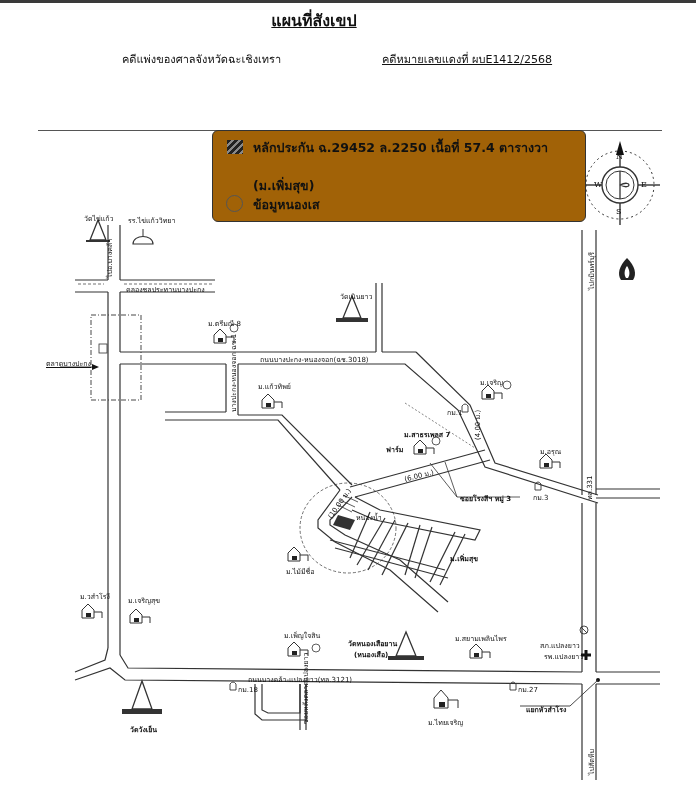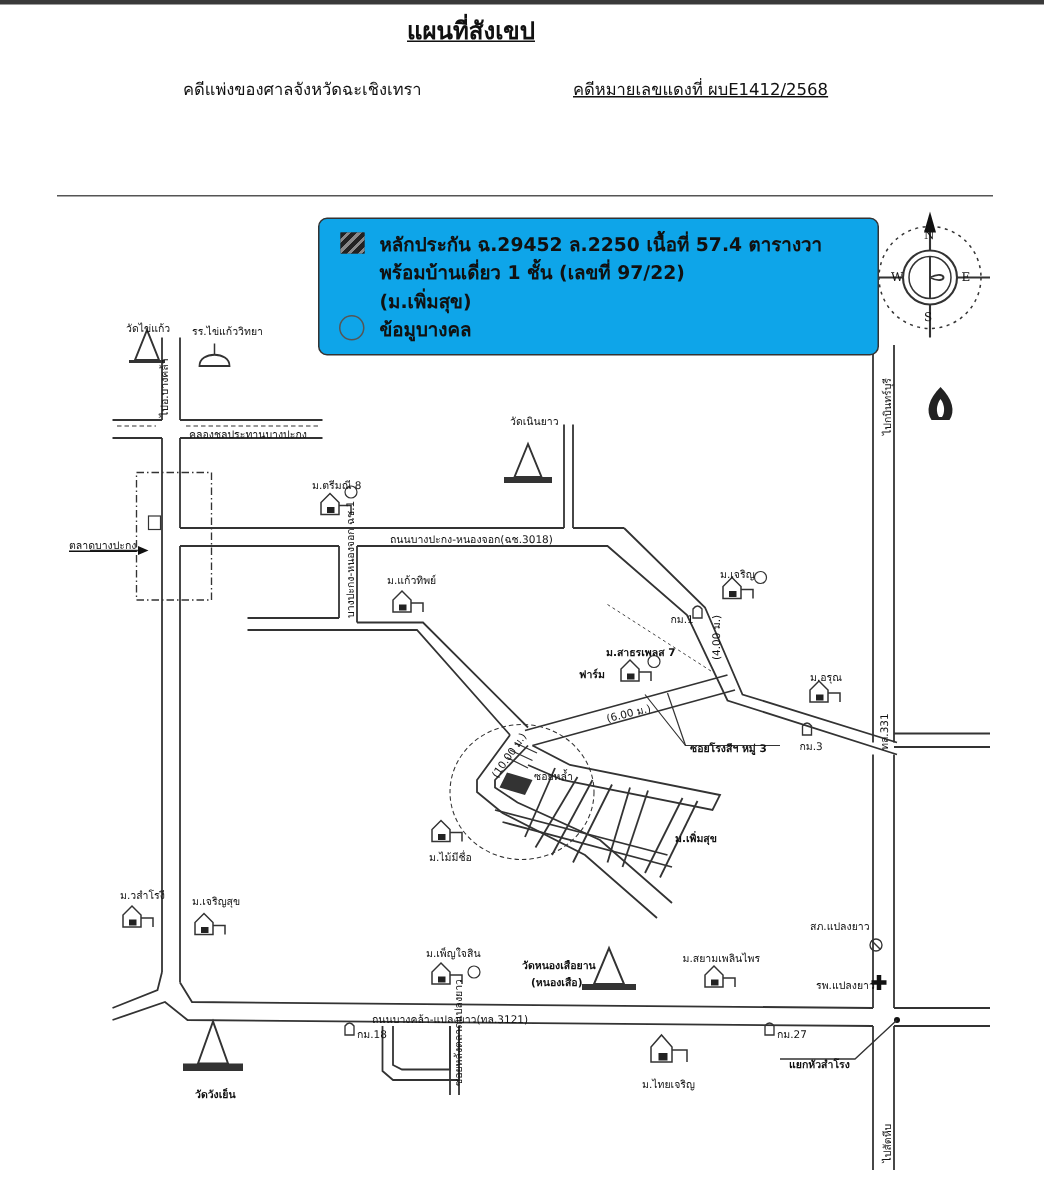--- a/index.html
+++ b/index.html
@@ -5,22 +5,22 @@
     html, body { margin: 0; padding: 0; }
     body { width: 696px; height: 800px; background: #ffffff; position: relative; overflow: hidden;
            font-family: "DejaVu Sans", sans-serif; color: #111; }
     .topbar { position: absolute; left: 0; top: 0; width: 696px; height: 3px; background: #3a3a3a; }
     .title { position: absolute; left: 0; width: 628px; top: 8px; text-align: center; font-size: 16px;
              font-weight: bold; text-decoration: underline; }
     .sub { position: absolute; top: 50px; font-size: 11px; }
     .sub.left { left: 122px; }
     .sub.right { left: 382px; text-decoration: underline; }
     .frameline { position: absolute; left: 38px; top: 130px; width: 624px; height: 1px; background: #555; }
-    .legend { position: absolute; left: 212px; top: 145px; width: 372px; height: 90px;
-              border: 1.5px solid #333; border-radius: 6px; background: #0ea5e9; text-align: center; }
+    .legend { position: absolute; left: 212px; top: 130px; width: 372px; height: 90px;
+              border: 1.5px solid #333; border-radius: 6px; background: #a16207; text-align: center; }
     .legend .row { position: absolute; left: 40px; font-size: 12.5px; font-weight: bold; white-space: nowrap; }
     .legend .sw { position: absolute; left: 14px; top: 9px; width: 16px; height: 14px; background: #333;
       background-image: repeating-linear-gradient(135deg, #222 0 3px, #888 3px 5px); }
     .legend .circ { position: absolute; left: 13px; top: 64px; width: 15px; height: 15px; border: 1.3px solid #555; border-radius: 50%; }
     svg.map { position: absolute; left: 0; top: 0; }
     .lbl { position: absolute; font-size: 7px; white-space: nowrap; color: #111; }
     .lbl.b { font-weight: bold; }
     .vlbl { position: absolute; font-size: 7px; white-space: nowrap; transform-origin: left top; transform: rotate(-90deg); }
     .compass-letter { font-family: "DejaVu Serif", serif; font-size: 8px; }
   </style>
@@ -242,51 +242,50 @@
     <circle cx="234" cy="328" r="4"></circle>
     <circle cx="507" cy="385" r="4"></circle>
     <circle cx="436" cy="441" r="4"></circle>
     <circle cx="316" cy="648" r="4"></circle>
   </g>
 </svg>
 
 <div class="legend">
   <span class="sw"></span>
   <span class="row" style="top:7px">หลักประกัน ฉ.29452 ล.2250 เนื้อที่ 57.4 ตารางวา</span>
-  <span class="row" style="top:26px">พร้อมบ้านเดี่ยว 1 ชั้น (เลขที่ 97/22)</span>
   <span class="row" style="top:45px">(ม.เพิ่มสุข)</span>
   <span class="circ"></span>
-  <span class="row" style="top:64px">ข้อมูบางคล</span>
+  <span class="row" style="top:64px">ข้อมูหนองเส</span>
 </div>
 
 <span class="lbl compass-letter" style="left:616px;top:152px">N</span>
 <span class="lbl compass-letter" style="left:616px;top:207px">S</span>
 <span class="lbl compass-letter" style="left:641px;top:180px">E</span>
 <span class="lbl compass-letter" style="left:594px;top:180px">W</span>
 
 <span class="lbl" style="left:84px;top:213px">วัดไข่แก้ว</span>
 <span class="lbl" style="left:128px;top:215px">รร.ไข่แก้ววิทยา</span>
 <span class="lbl" style="left:46px;top:358px;text-decoration:underline">ตลาดบางปะกง</span>
-<span class="lbl" style="left:340px;top:275px">วัดเนินยาว</span>
+<span class="lbl" style="left:340px;top:291px">วัดเนินยาว</span>
 <span class="lbl" style="left:208px;top:318px">ม.ตรีมณี 8</span>
 <span class="lbl" style="left:258px;top:381px">ม.แก้วทิพย์</span>
 <span class="lbl" style="left:480px;top:377px">ม.เจริญ</span>
 <span class="lbl b" style="left:404px;top:429px">ม.สาธรเพลส 7</span>
 <span class="lbl b" style="left:386px;top:444px">ฟาร์ม</span>
 <span class="lbl" style="left:540px;top:446px">ม.อรุณ</span>
-<span class="lbl" style="left:356px;top:512px">ซอยหล้ำ</span>
+<span class="lbl" style="left:356px;top:512px">หนองน้ำ</span>
 <span class="lbl b" style="left:450px;top:553px;">ม.เพิ่มสุข</span>
 <span class="lbl" style="left:286px;top:566px">ม.ไม้มีชื่อ</span>
 <span class="lbl" style="left:80px;top:591px">ม.วสำโรงี</span>
 <span class="lbl" style="left:128px;top:595px">ม.เจริญสุข</span>
 <span class="lbl" style="left:284px;top:630px">ม.เพ็ญใจสิน</span>
 <span class="lbl b" style="left:348px;top:638px">วัดหนองเสือยาน</span>
 <span class="lbl b" style="left:354px;top:649px">(หนองเสือ)</span>
 <span class="lbl" style="left:455px;top:633px">ม.สยามเพลินไพร</span>
-<span class="lbl" style="left:540px;top:612px">สภ.แปลงยาว</span>
+<span class="lbl" style="left:540px;top:640px">สภ.แปลงยาว</span>
 <span class="lbl" style="left:544px;top:651px">รพ.แปลงยาว</span>
 <span class="lbl b" style="left:130px;top:724px">วัดวังเย็น</span>
 <span class="lbl" style="left:428px;top:717px">ม.ไทยเจริญ</span>
 <span class="lbl" style="left:447px;top:407px">กม.1</span>
 <span class="lbl" style="left:533px;top:492px">กม.3</span>
 <span class="lbl" style="left:238px;top:684px">กม.18</span>
 <span class="lbl" style="left:518px;top:684px">กม.27</span>
 
 <span class="lbl" style="left:260px;top:354px">ถนนบางปะกง-หนองจอก(ฉช.3018)</span>
 <span class="lbl" style="left:248px;top:674px">ถนนบางคล้า-แปลงยาว(ทล.3121)</span>

